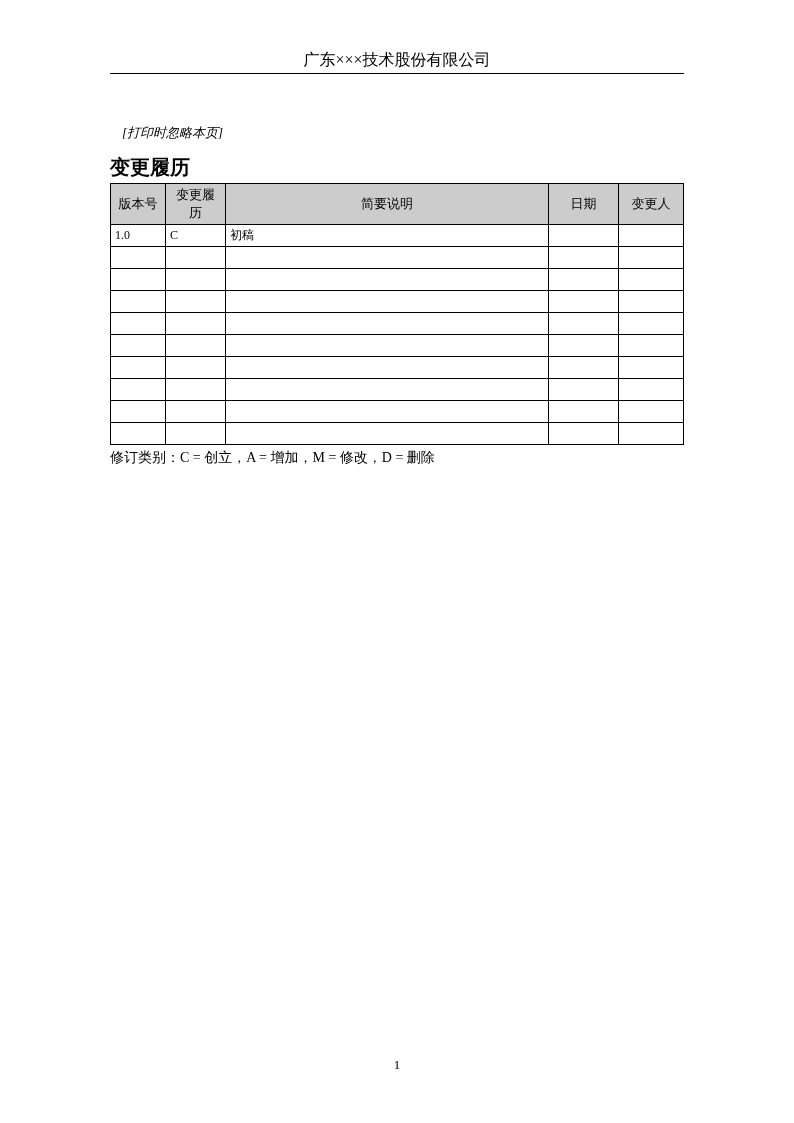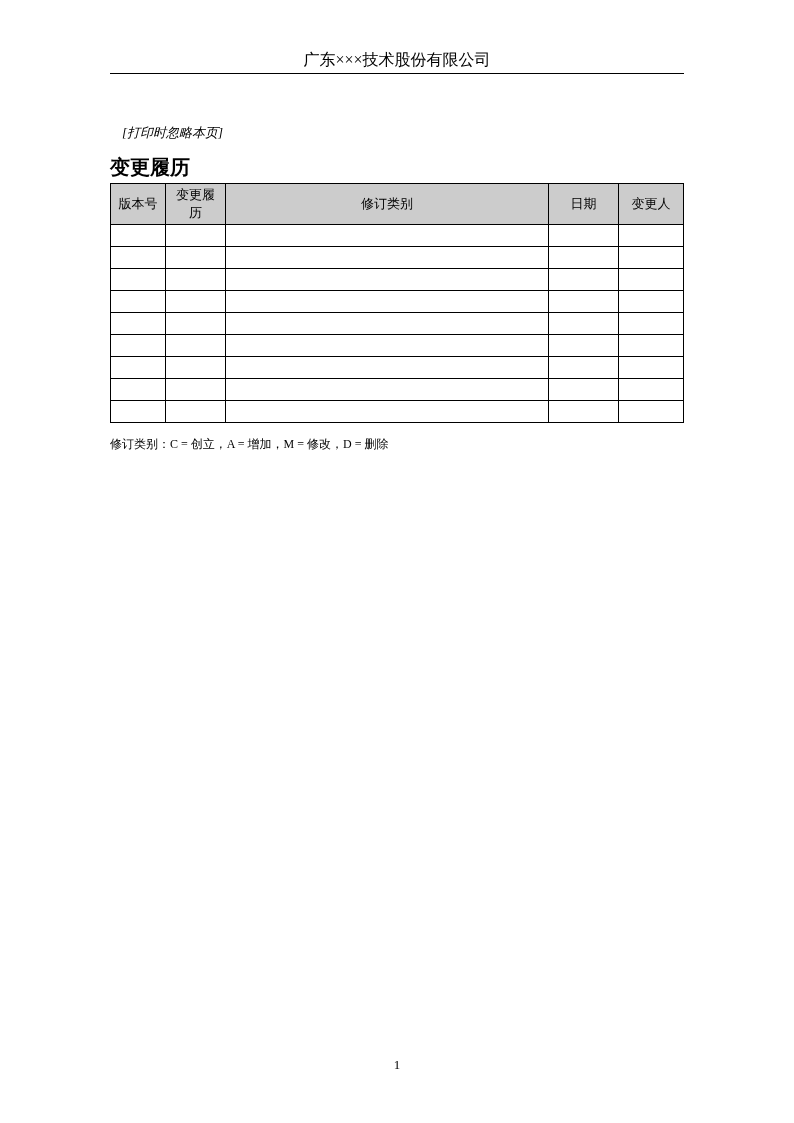--- a/index.html
+++ b/index.html
@@ -47,22 +47,22 @@
     text-align: center;
     font-weight: normal;
     font-size: 13px;
   }
   .col-version { width: 55px; }
   .col-type    { width: 60px; }
   .col-desc    { width: auto; }
   .col-date    { width: 70px; }
   .col-author  { width: 65px; }
   .legend {
-    font-size: 12px;
-    margin-top: 13px;
+    font-size: 14px;
+    margin-top: 4px;
   }
   .page-number {
     position: absolute;
     bottom: 50px;
     left: 0;
     width: 794px;
     text-align: center;
     font-size: 13px;
   }
 </style>
@@ -80,26 +80,33 @@
     <col class="col-version">
       <col class="col-type">
       <col class="col-desc">
       <col class="col-date">
       <col class="col-author">
   </colgroup>
   <thead>
     <tr>
       <th>版本号</th>
       <th>变更履历</th>
-      <th>修订类别</th>
+      <th>简要说明</th>
       <th>日期</th>
       <th>变更人</th>
     </tr>
   </thead>
   <tbody id="rows-body">
+      <tr>
+        <td>1.0</td>
+        <td>C</td>
+        <td>初稿</td>
+        <td></td>
+        <td></td>
+      </tr>
       <tr>
         <td></td>
         <td></td>
         <td></td>
         <td></td>
         <td></td>
       </tr>
       <tr>
         <td></td>
         <td></td>

